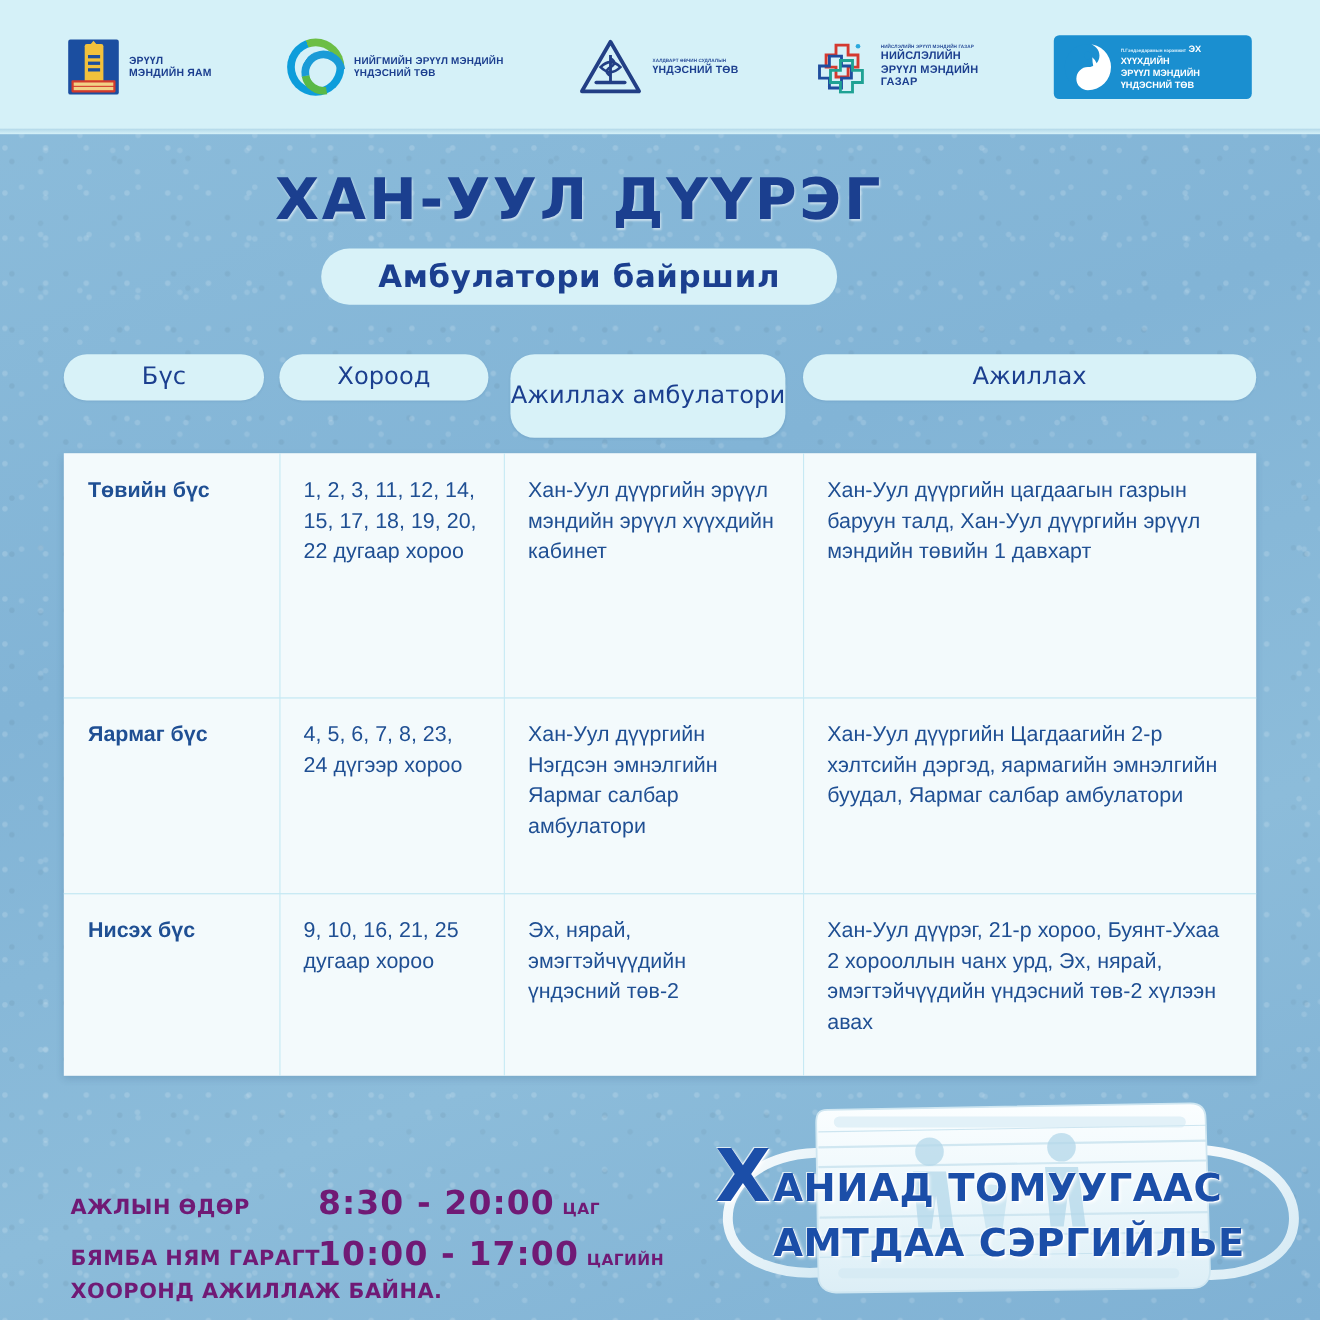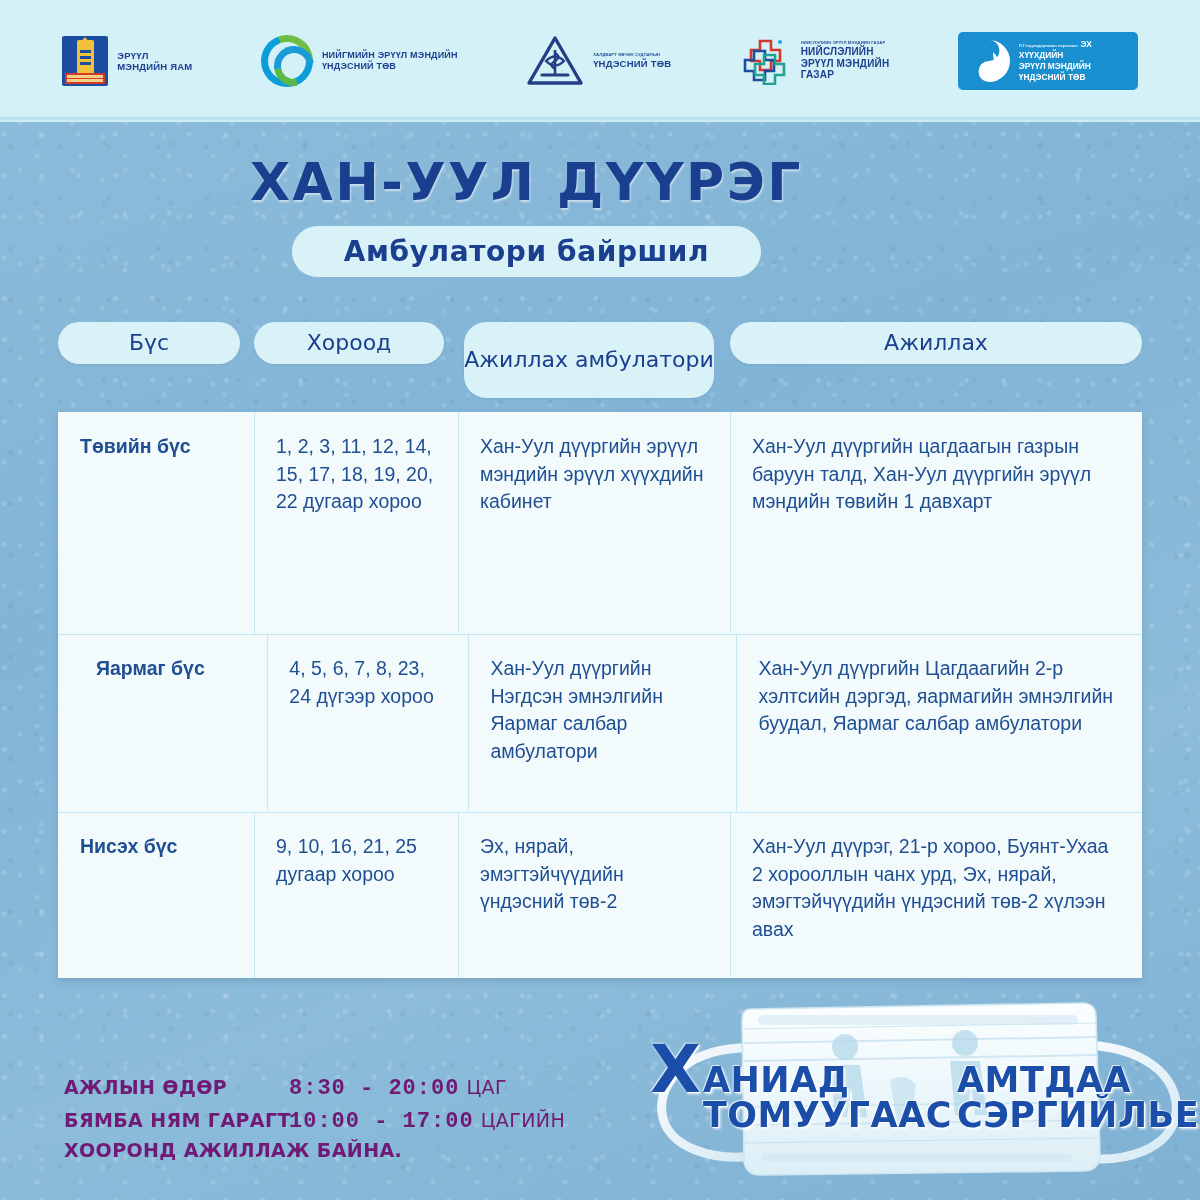--- a/index.html
+++ b/index.html
@@ -119,21 +119,21 @@
   #table-panel{
     position:absolute; left:58px; top:412px; width:1084px; height:566px;
     background:#f3fafc; z-index:3;
     box-shadow: 0 3px 7px rgba(25,65,105,.18);
   }
   .trow{ display:flex; position:relative; }
   .trow + .trow::before{
     content:""; position:absolute; left:0; top:0; width:100%; height:1px; background:#bfe6f2;
   }
   #trow-0{ height:222px; }
-  #trow-1{ height:178px;padding-left:16px; }
+  #trow-1{ height:178px; }
   #trow-2{ height:166px; }
   .tcell{
     position:relative; padding:21px 20px 0 22px;
     color:#1f4f93; font-size:19.5px; line-height:1.42;
     font-family:"Liberation Sans", sans-serif;
   }
   .tcell + .tcell::before{
     content:""; position:absolute; left:0; top:0; width:1px; height:100%; background:#c6e9f4;
   }
   .c0{ width:196px; font-weight:bold; }
@@ -142,40 +142,40 @@
   .c3{ width:412px; }
 
   
   #schedule{
     position:absolute; left:64px; top:1072px; z-index:4;
     color:#701a75; font-family:"DejaVu Sans", sans-serif;
   }
   .sched-line{ display:flex; align-items:baseline; gap:0; white-space:nowrap;
     font-size:19px; font-weight:bold; letter-spacing:.4px; line-height:1.52; }
   .sched-lbl{ font-size:19px; font-weight:bold; }
-  .sched-time{ font-size:22px; font-weight:bold; letter-spacing:1px; margin:0 7px;font-family:Liberation Mono, monospace; }
-  .sched-suffix{ font-size:19px; font-weight:normal; }
+  .sched-time{ font-size:30px; font-weight:bold; letter-spacing:1px; margin:0 7px; }
+  .sched-suffix{ font-size:14px; font-weight:bold; }
   #sched-row-1 .sched-lbl{ width:218px; display:inline-block; }
   #sched-row-2 .sched-lbl{ width:218px; display:inline-block; }
   #sched-row-3{ font-size:19px; font-weight:bold; letter-spacing:.4px; }
 
   
   #slogan-area{ position:absolute; left:640px; top:985px; width:560px; height:215px; z-index:4; }
   #mask-img{ position:absolute; left:0; top:0; width:560px; height:215px; }
   #slogan-text{
     position:absolute; left:10px; top:58px; width:550px;
     font-family:"DejaVu Sans", sans-serif; font-weight:bold;
     color:#1b4ea8; line-height:1.0;
     text-shadow: 1px 1px 0 #ffffff, 2px 2px 3px rgba(255,255,255,.85), -1px -1px 0 rgba(255,255,255,.7);
   }
   .slogan-row{ display:flex; align-items:baseline; }
   #slogan-x{ font-size:66px; line-height:.82; margin-right:2px; color:#1b4ea8; }
   .slogan-l1{ font-size:35px; letter-spacing:.5px; }
   .slogan-l2{ font-size:35px; letter-spacing:.5px; }
-  #slogan-lines{ display:flex; flex-direction:row; gap:5px; }
+  #slogan-lines{ display:flex; flex-direction:column; gap:15px; }
 </style>
 </head>
 <body>
 
 <div id="bg-texture"></div>
 
 <div id="logo-band">
 
   <div class="logo">
     <div class="mark-moh">

